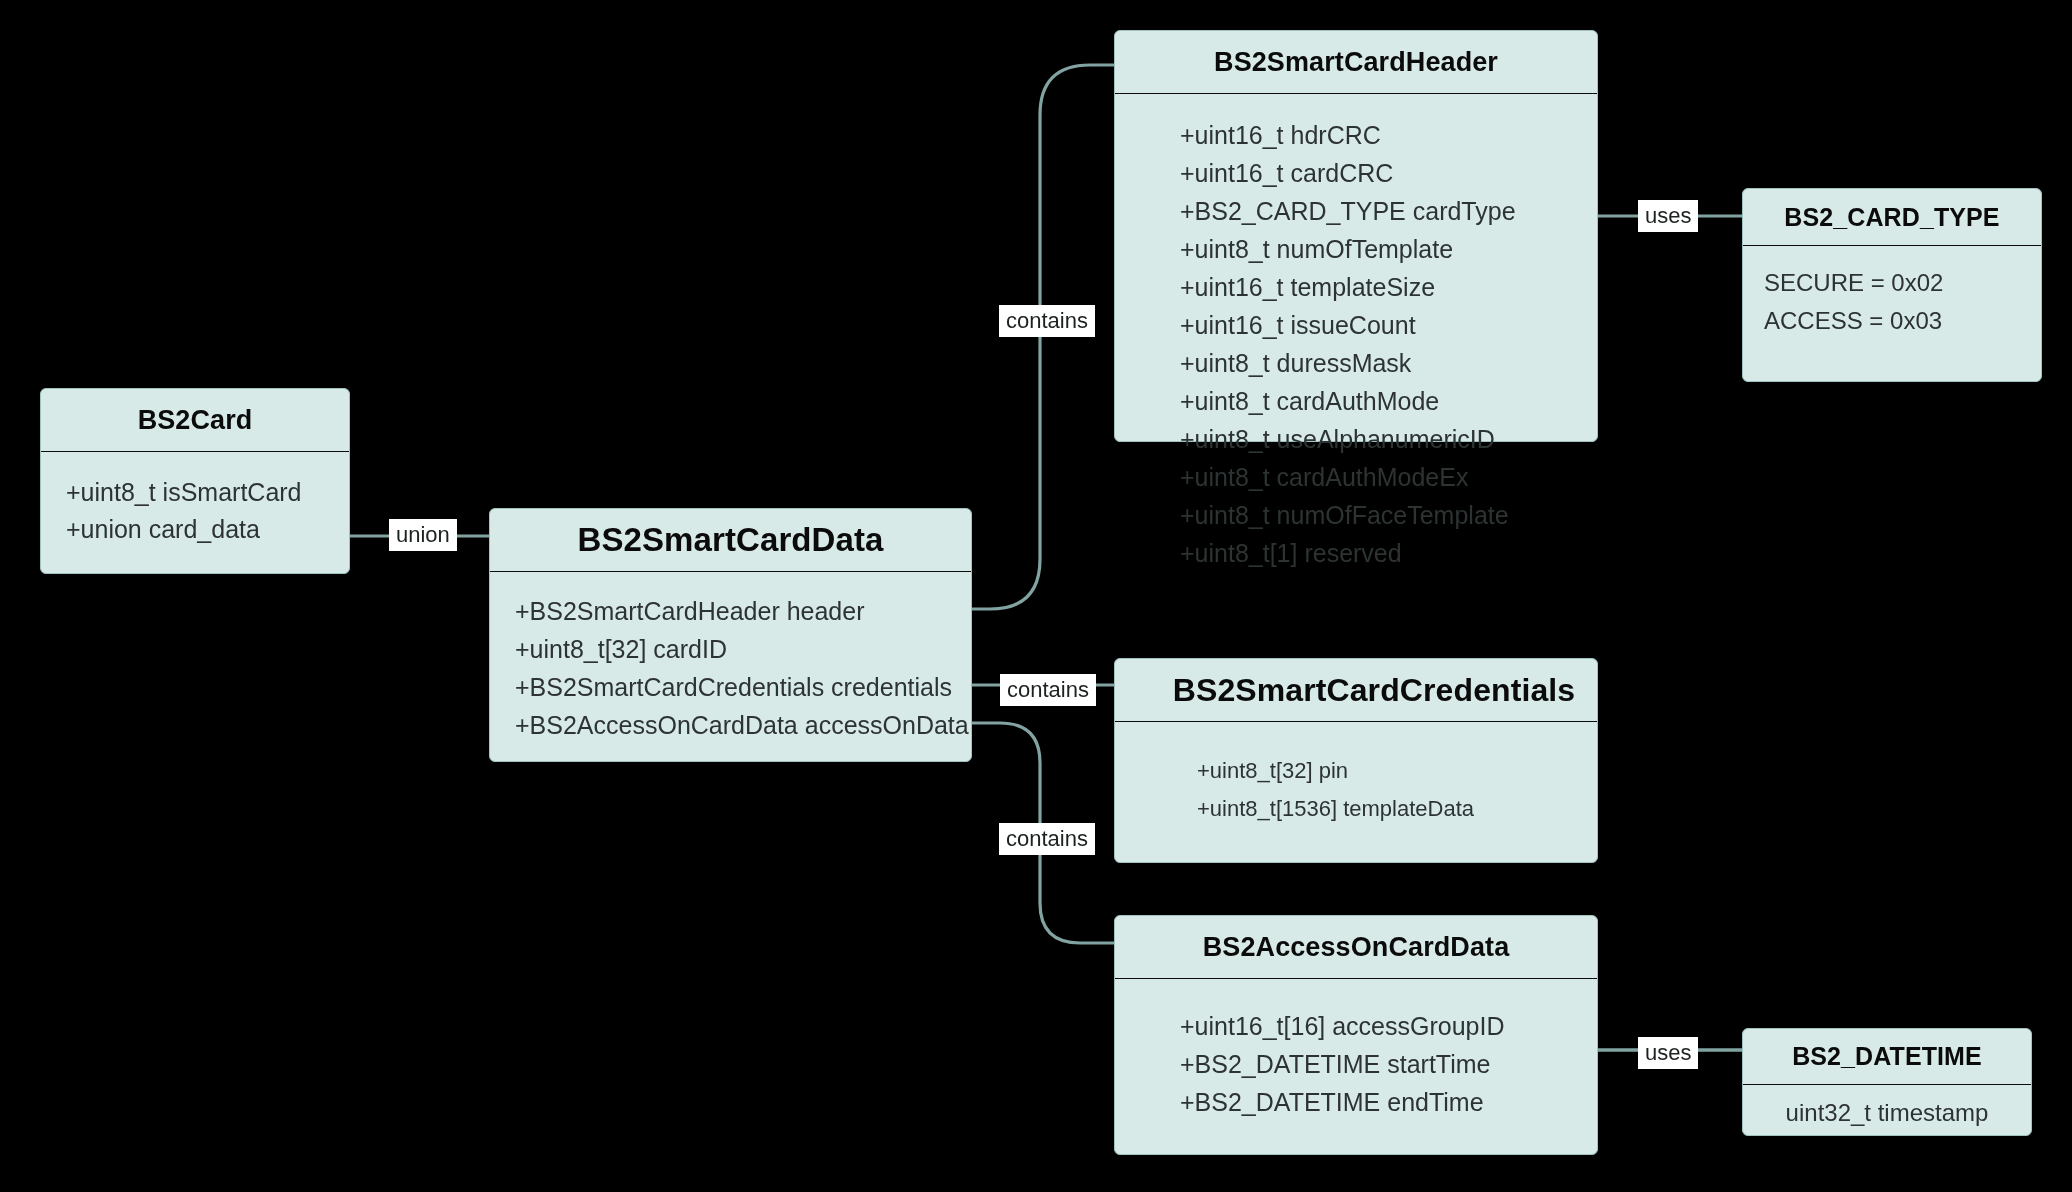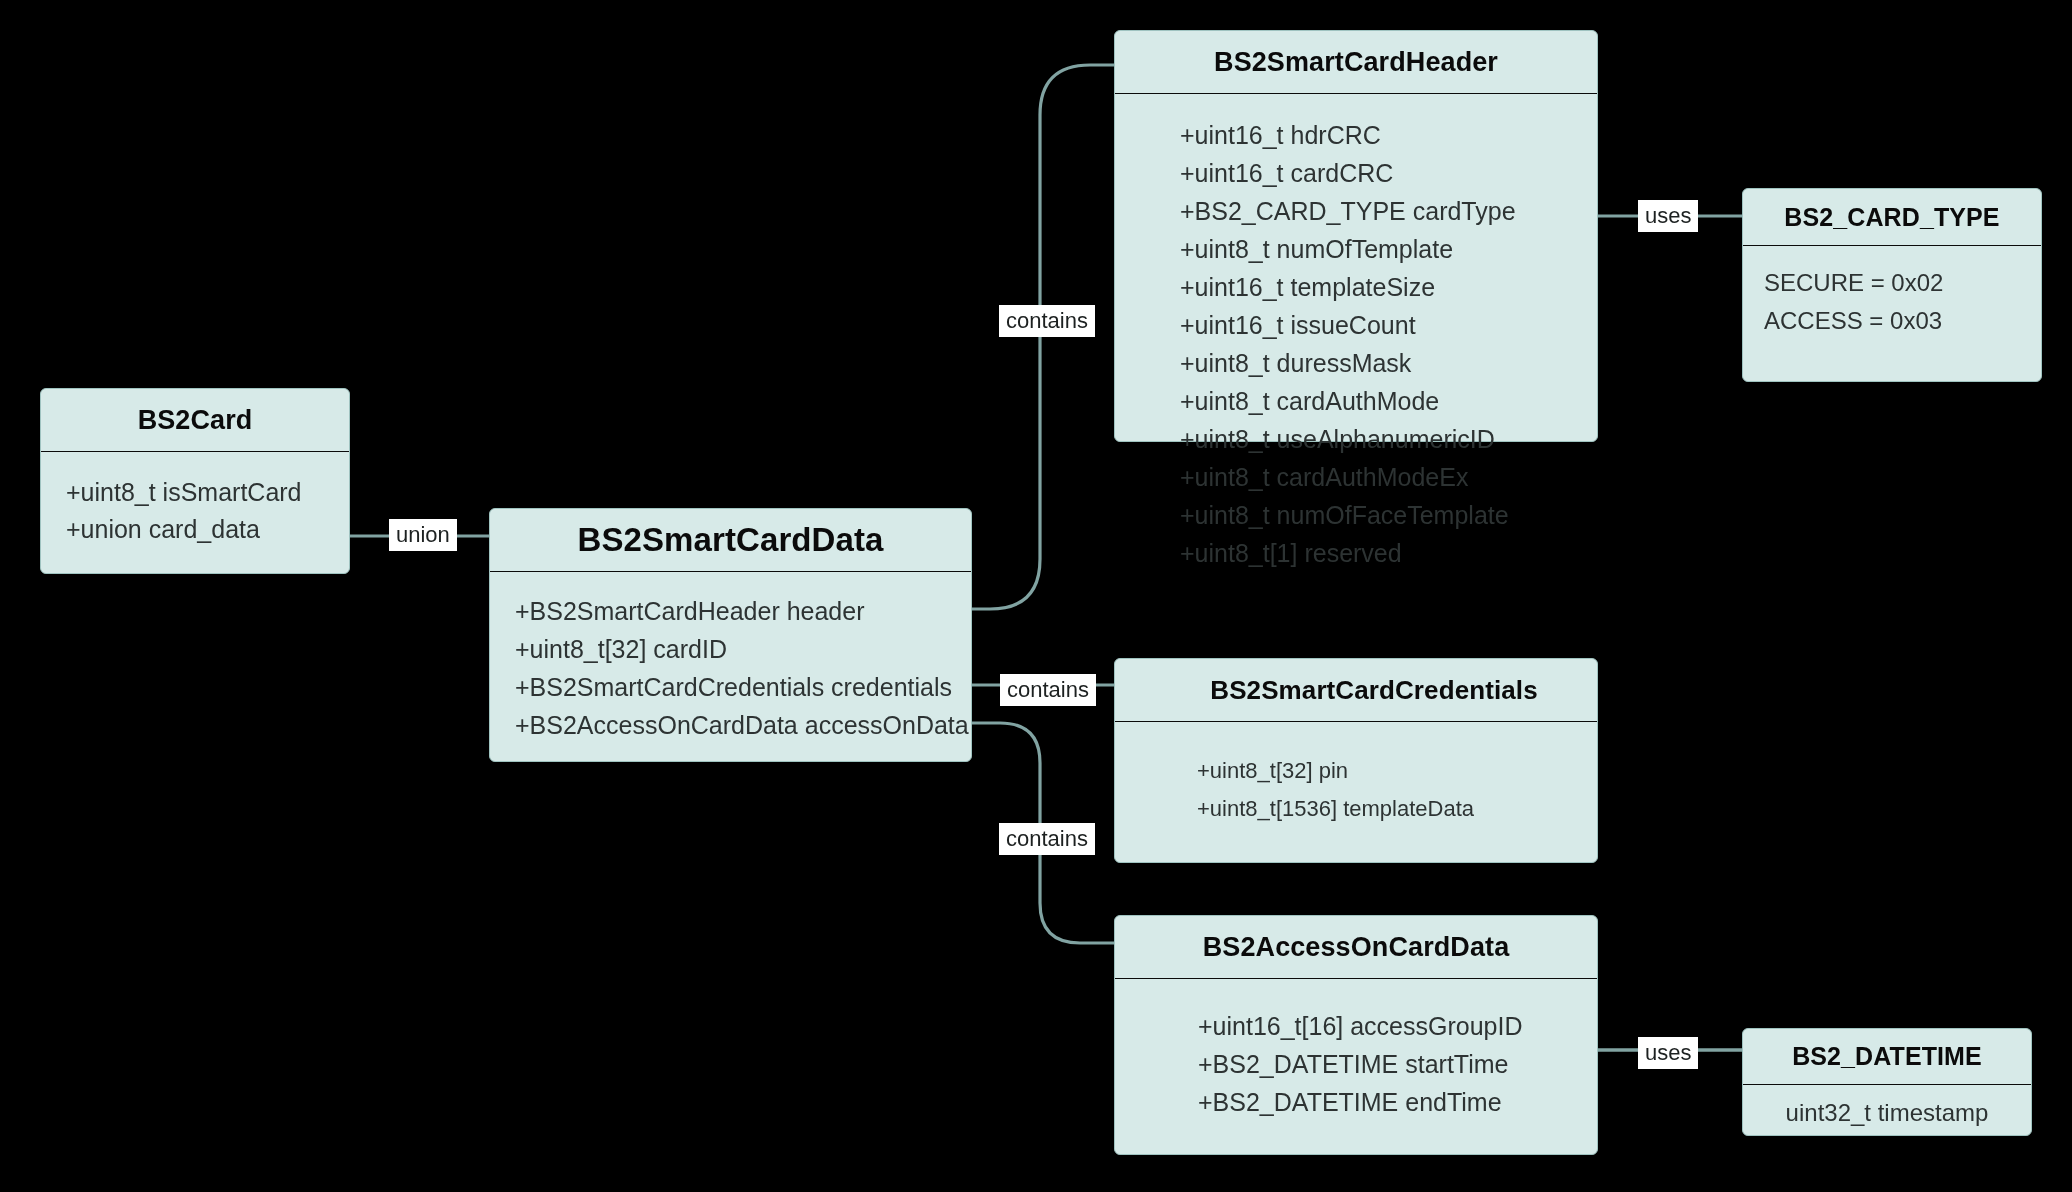--- a/index.html
+++ b/index.html
@@ -59,27 +59,27 @@
   #box-scheader .cls-title  { font-size: 27px; line-height: 62px; }
   #box-scheader .cls-body   { padding: 22px 0 0 65px; }
   #box-scheader .attr       { font-size: 25px; line-height: 38px; }
 
   #box-cardtype       { left: 1742px; top: 188px;  width: 300px;  height: 194px; }
   #box-cardtype .cls-title  { font-size: 25px; line-height: 56px; }
   #box-cardtype .cls-body   { padding: 18px 0 0 21px; }
   #box-cardtype .attr       { font-size: 24px; line-height: 38px; }
 
   #box-credentials    { left: 1114px; top: 658px;  width: 484px;  height: 205px; }
-  #box-credentials .cls-title { font-size: 26px; line-height: 62px; padding-left: 36px; }
+  #box-credentials .cls-title { font-size: 32px; line-height: 62px; padding-left: 36px; }
   #box-credentials .cls-body  { padding: 30px 0 0 65px; }
   #box-credentials .attr      { font-size: 22px; line-height: 38px; margin-left: 17px; }
 
   #box-accessdata     { left: 1114px; top: 915px;  width: 484px;  height: 240px; }
   #box-accessdata .cls-title  { font-size: 27px; line-height: 62px; }
-  #box-accessdata .cls-body   { padding: 28px 0 0 83px; }
+  #box-accessdata .cls-body   { padding: 28px 0 0 65px; }
   #box-accessdata .attr       { font-size: 25px; line-height: 38px; }
 
   #box-datetime       { left: 1742px; top: 1028px; width: 290px;  height: 108px; }
   #box-datetime .cls-title    { font-size: 25px; line-height: 55px; }
   #box-datetime .cls-body     { padding: 10px 0 0 0; text-align: center; }
   #box-datetime .attr         { font-size: 24px; line-height: 36px; }
 
   
   #edges {
     position: absolute;

